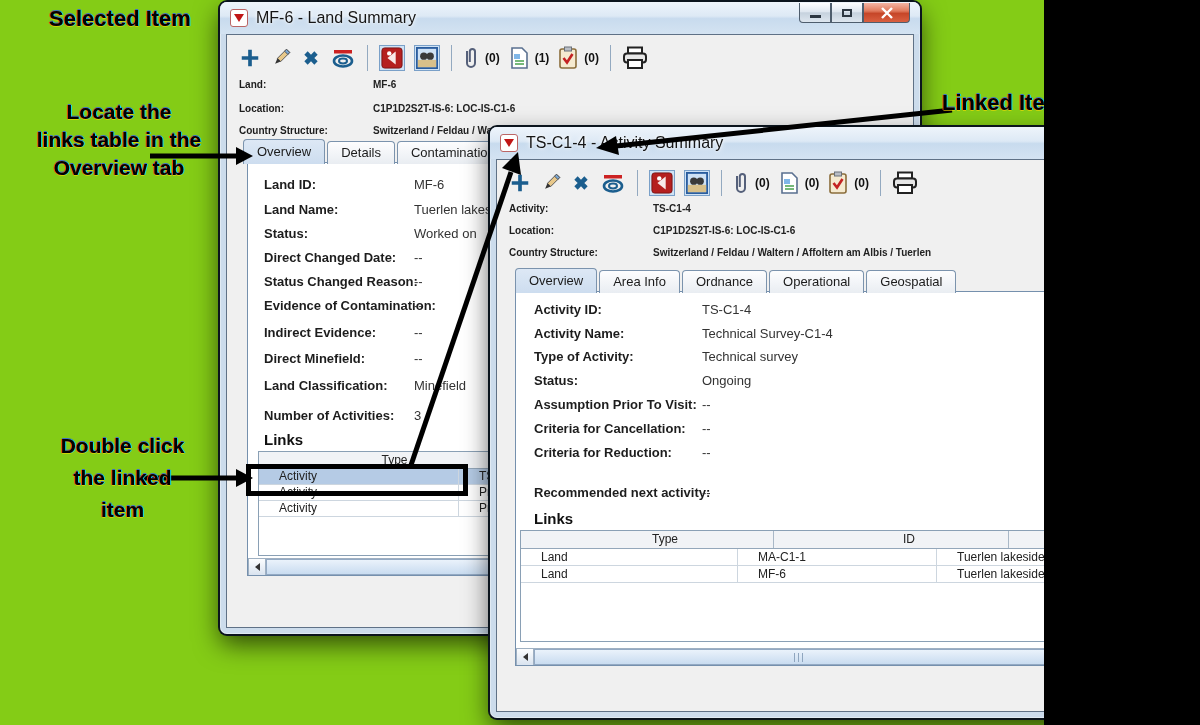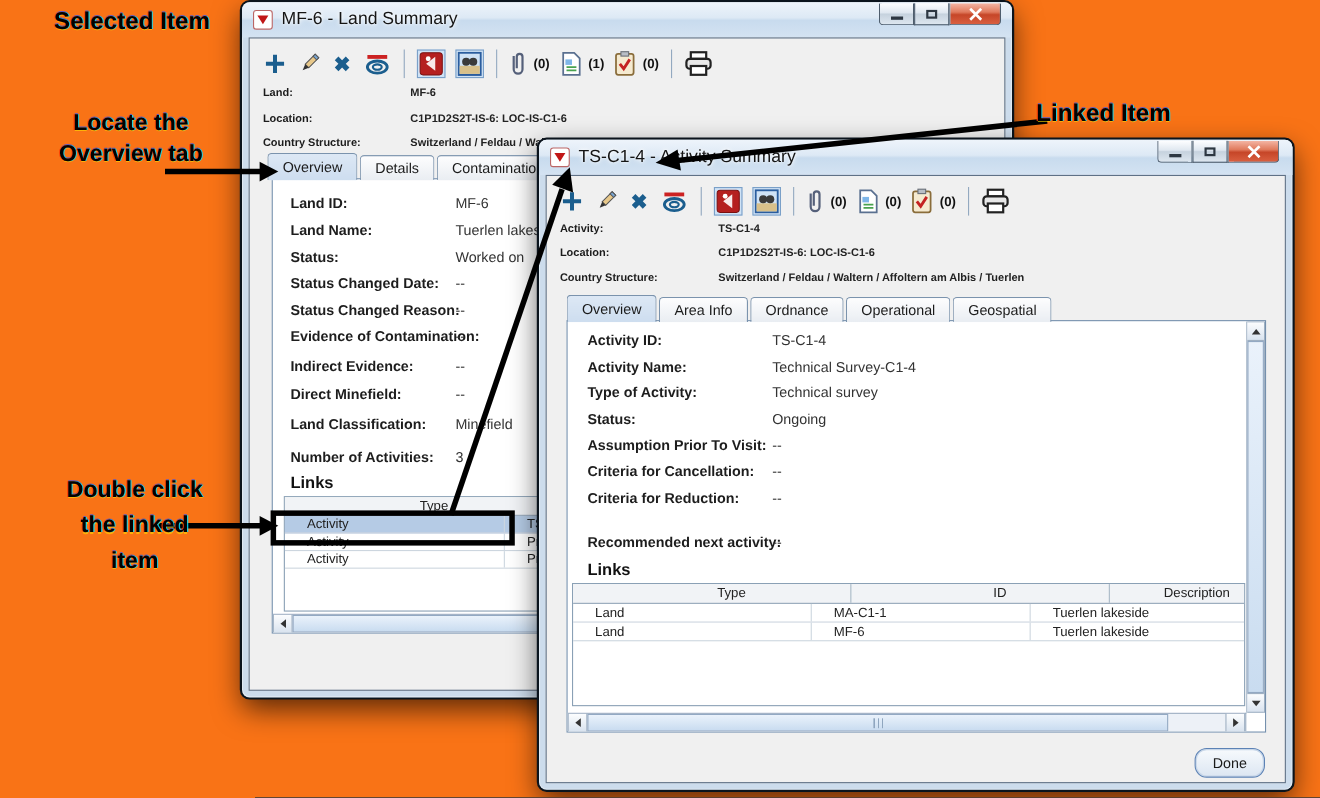--- a/index.html
+++ b/index.html
@@ -1,16 +1,16 @@
 <!DOCTYPE html>
 <html><head>
 <meta charset="utf-8">
 <style>
   html,body{margin:0;padding:0;background:#000;}
-  #canvas{position:relative;width:1200px;height:725px;background:#f97316;overflow:hidden;
+  #canvas{position:relative;width:1044px;height:725px;background:#84cc16;overflow:hidden;
           font-family:"Liberation Sans",sans-serif;}
 
   
   .annot{position:absolute;z-index:60;color:#020202;font-weight:bold;text-align:center;
     text-shadow:-1px 0 0 rgba(255,60,0,.85), 1px 0 0 rgba(0,225,255,.85),
                  0 -1px 0 rgba(40,80,255,.75), 0 1px 0 rgba(255,220,0,.6);}
   .annot div{white-space:nowrap;}
 
   
   .window{position:absolute;border-radius:7px;background:#ccdcec;
@@ -97,20 +97,21 @@
 </style>
 </head>
 <body>
 
 <div id="canvas">
 
   <div class="annot" style="left:20px;top:6px;width:200px;font-size:22px;">Selected Item</div>
 
   <div class="annot" style="left:0;top:98px;width:238px;font-size:21px;line-height:28px;">
     <div>Locate the</div>
+    <div>links table in the</div>
     <div>Overview tab</div>
   </div>
 
   <div class="annot" style="left:20px;top:430px;width:205px;font-size:21px;line-height:32px;">
     <div>Double click</div>
     <div>the linked</div>
     <div>item</div>
   </div>
 
   <div class="annot" style="left:942px;top:90px;width:240px;font-size:22px;text-align:left;">Linked Item</div>
@@ -234,21 +235,21 @@
         <div class="tab">Contamination</div>
       </div>
 
       <div class="panel" style="left:20px;top:127px;width:660px;height:412px;">
         <span class="frow-l" style="left:16px;top:14px;">Land ID:</span>
         <span class="frow-v" style="left:166px;top:14px;">MF-6</span>
         <span class="frow-l" style="left:16px;top:39px;">Land Name:</span>
         <span class="frow-v" style="left:166px;top:39px;">Tuerlen lakeside</span>
         <span class="frow-l" style="left:16px;top:63px;">Status:</span>
         <span class="frow-v" style="left:166px;top:63px;">Worked on</span>
-        <span class="frow-l" style="left:16px;top:87px;">Status Changed Date:</span>
+        <span class="frow-l" style="left:16px;top:87px;">Direct Changed Date:</span>
         <span class="frow-v" style="left:166px;top:87px;">--</span>
         <span class="frow-l" style="left:16px;top:111px;">Status Changed Reason:</span>
         <span class="frow-v" style="left:166px;top:111px;">--</span>
         <span class="frow-l" style="left:16px;top:135px;">Evidence of Contamination:</span>
         <span class="frow-v" style="left:166px;top:135px;">--</span>
         <span class="frow-l" style="left:16px;top:162px;">Indirect Evidence:</span>
         <span class="frow-v" style="left:166px;top:162px;">--</span>
         <span class="frow-l" style="left:16px;top:188px;">Direct Minefield:</span>
         <span class="frow-v" style="left:166px;top:188px;">--</span>
         <span class="frow-l" style="left:16px;top:215px;">Land Classification:</span>

